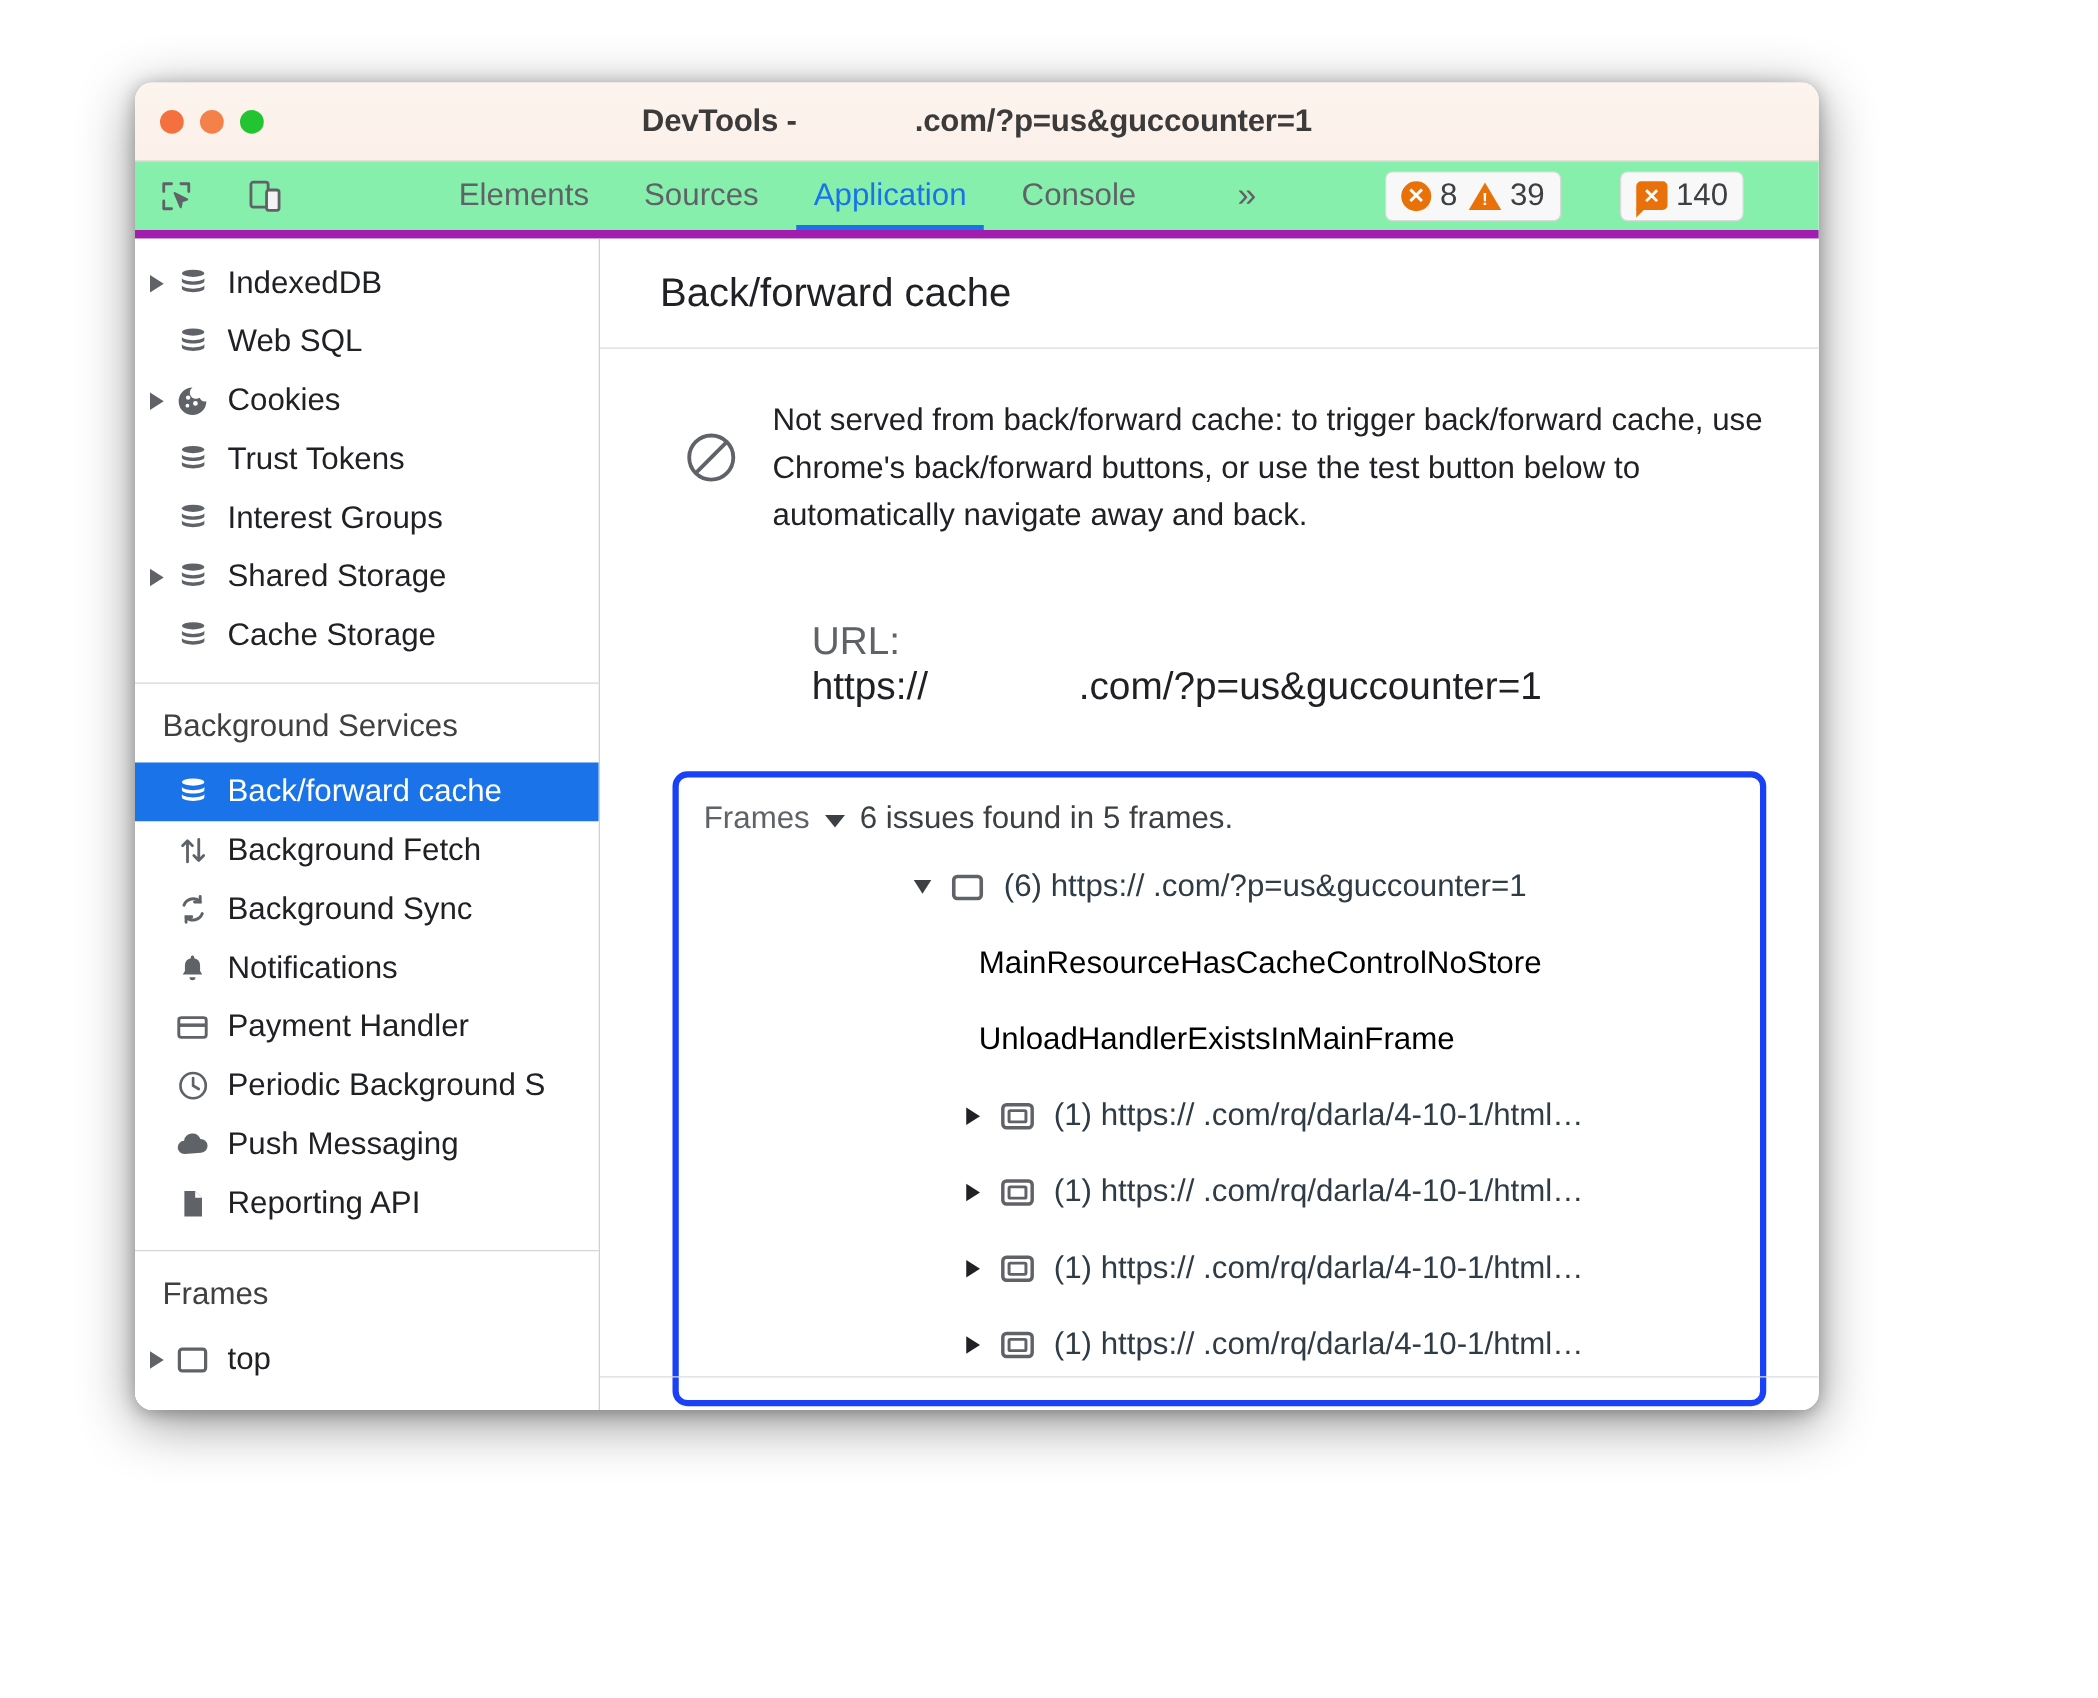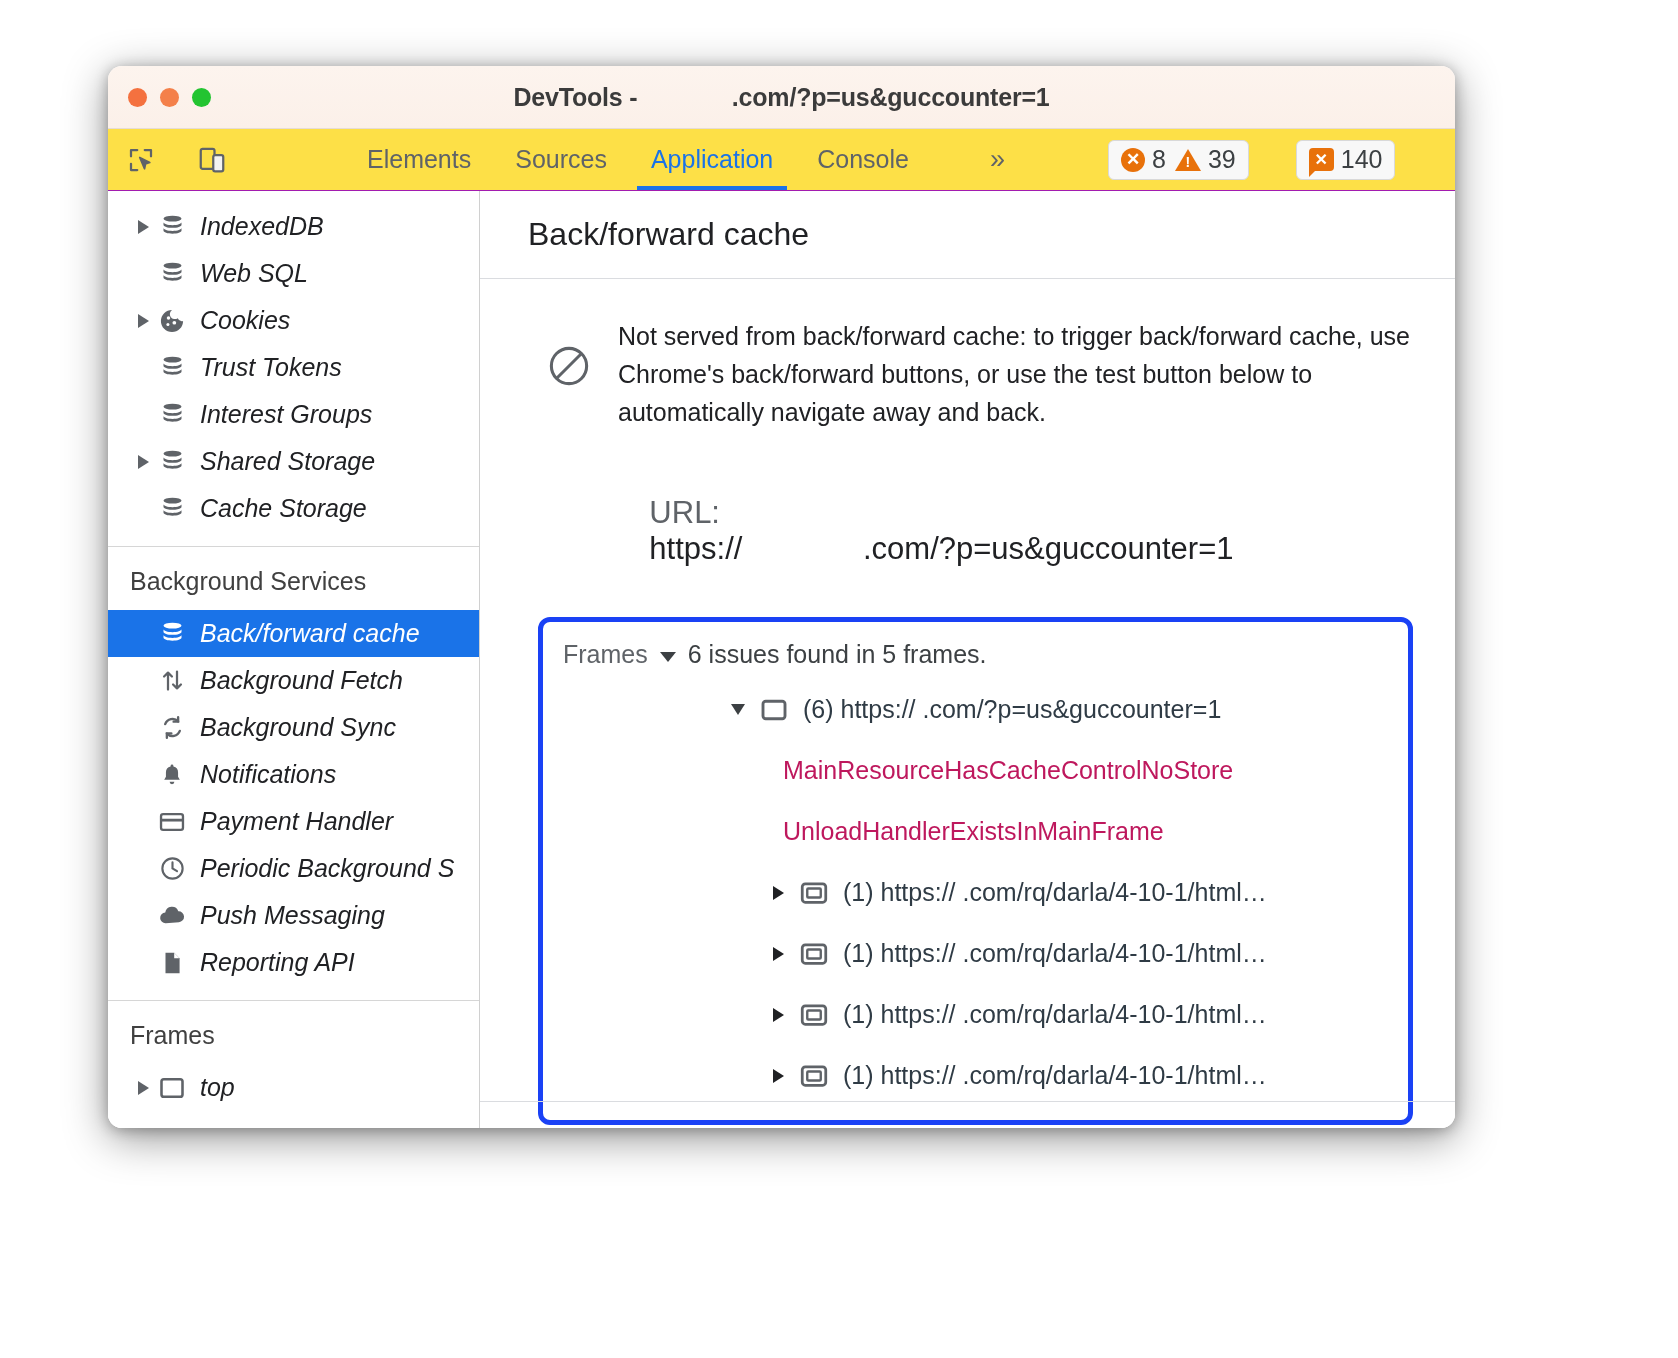--- a/index.html
+++ b/index.html
@@ -64,22 +64,22 @@
     font-weight: bold;
     color: #3b3b3b;
     letter-spacing: -0.2px;
     white-space: pre;
   }
 
   
   .toolbar {
     height: 62px;
     flex: 0 0 62px;
-    background: #fde047;
-    border-bottom: 1px solid #a21caf;
+    background: #86efac;
+    border-bottom: 7px solid #a21caf;
     display: flex;
     align-items: center;
     padding: 0 14px 0 18px;
     box-sizing: border-box;
     gap: 41px;
   }
   .tb-icon {
     width: 44px;
     height: 44px;
     display: flex;
@@ -224,24 +224,23 @@
   }
   .clip-row {
     height: 12px;
     overflow: hidden;
     position: relative;
   }
   .tree-row {
     display: flex;
     align-items: center;
     height: 47px;
-    padding-left: 22px;
+    padding-left: 4px;
     white-space: nowrap;
     box-sizing: border-box;
-    font-style: italic;
   }
   .tree-row.selected {
     background: #1a73e8;
     color: #ffffff;
   }
   .twisty {
     width: 26px;
     flex: 0 0 26px;
     display: flex;
     align-items: center;
@@ -370,21 +369,21 @@
   }
   .frow .ft { width: 34px; flex: 0 0 34px; display:flex; align-items:center; justify-content:center; }
   .frow .fi { width: 38px; flex: 0 0 38px; display:flex; align-items:center; justify-content:center; margin-right: 10px; color:#5f6368; }
   .indent-1 { padding-left: 160px; }
   .indent-2 { padding-left: 200px; }
   .reason-row {
     height: 61px;
     display: flex;
     align-items: center;
     font-size: 25px;
-    color: #be185d;
+    color: #000000;
     padding-left: 222px;
     white-space: nowrap;
   }
   .frow .url { overflow: hidden; text-overflow: ellipsis; }
   .bottom-rule {
     position: absolute;
     left: 0; right: 0; bottom: 26px;
     height: 1px; background: #dadce0;
   }
 </style>

